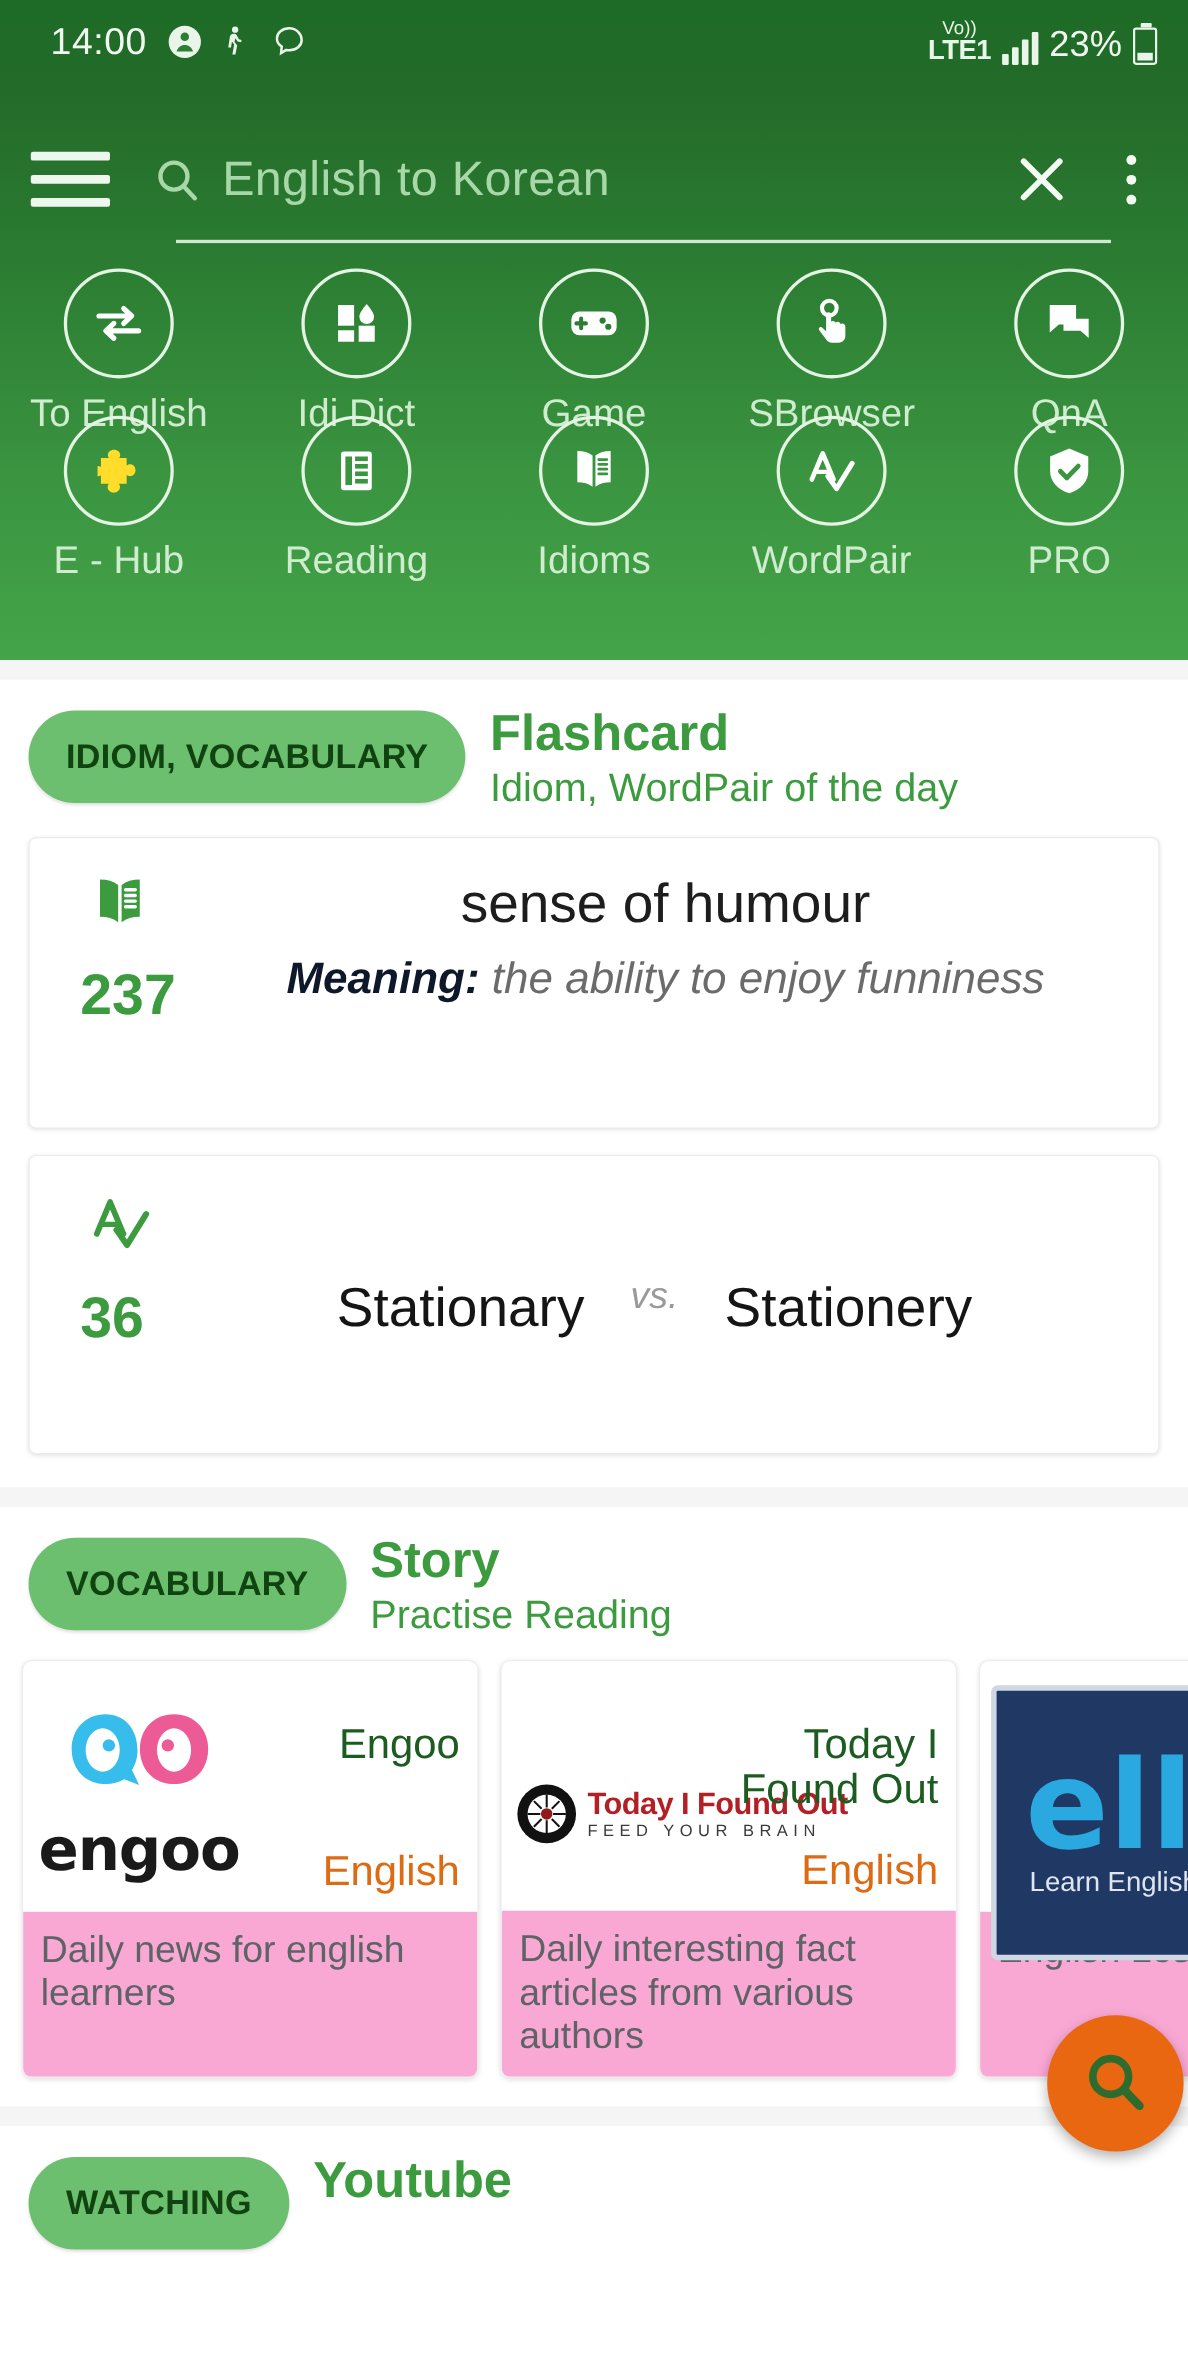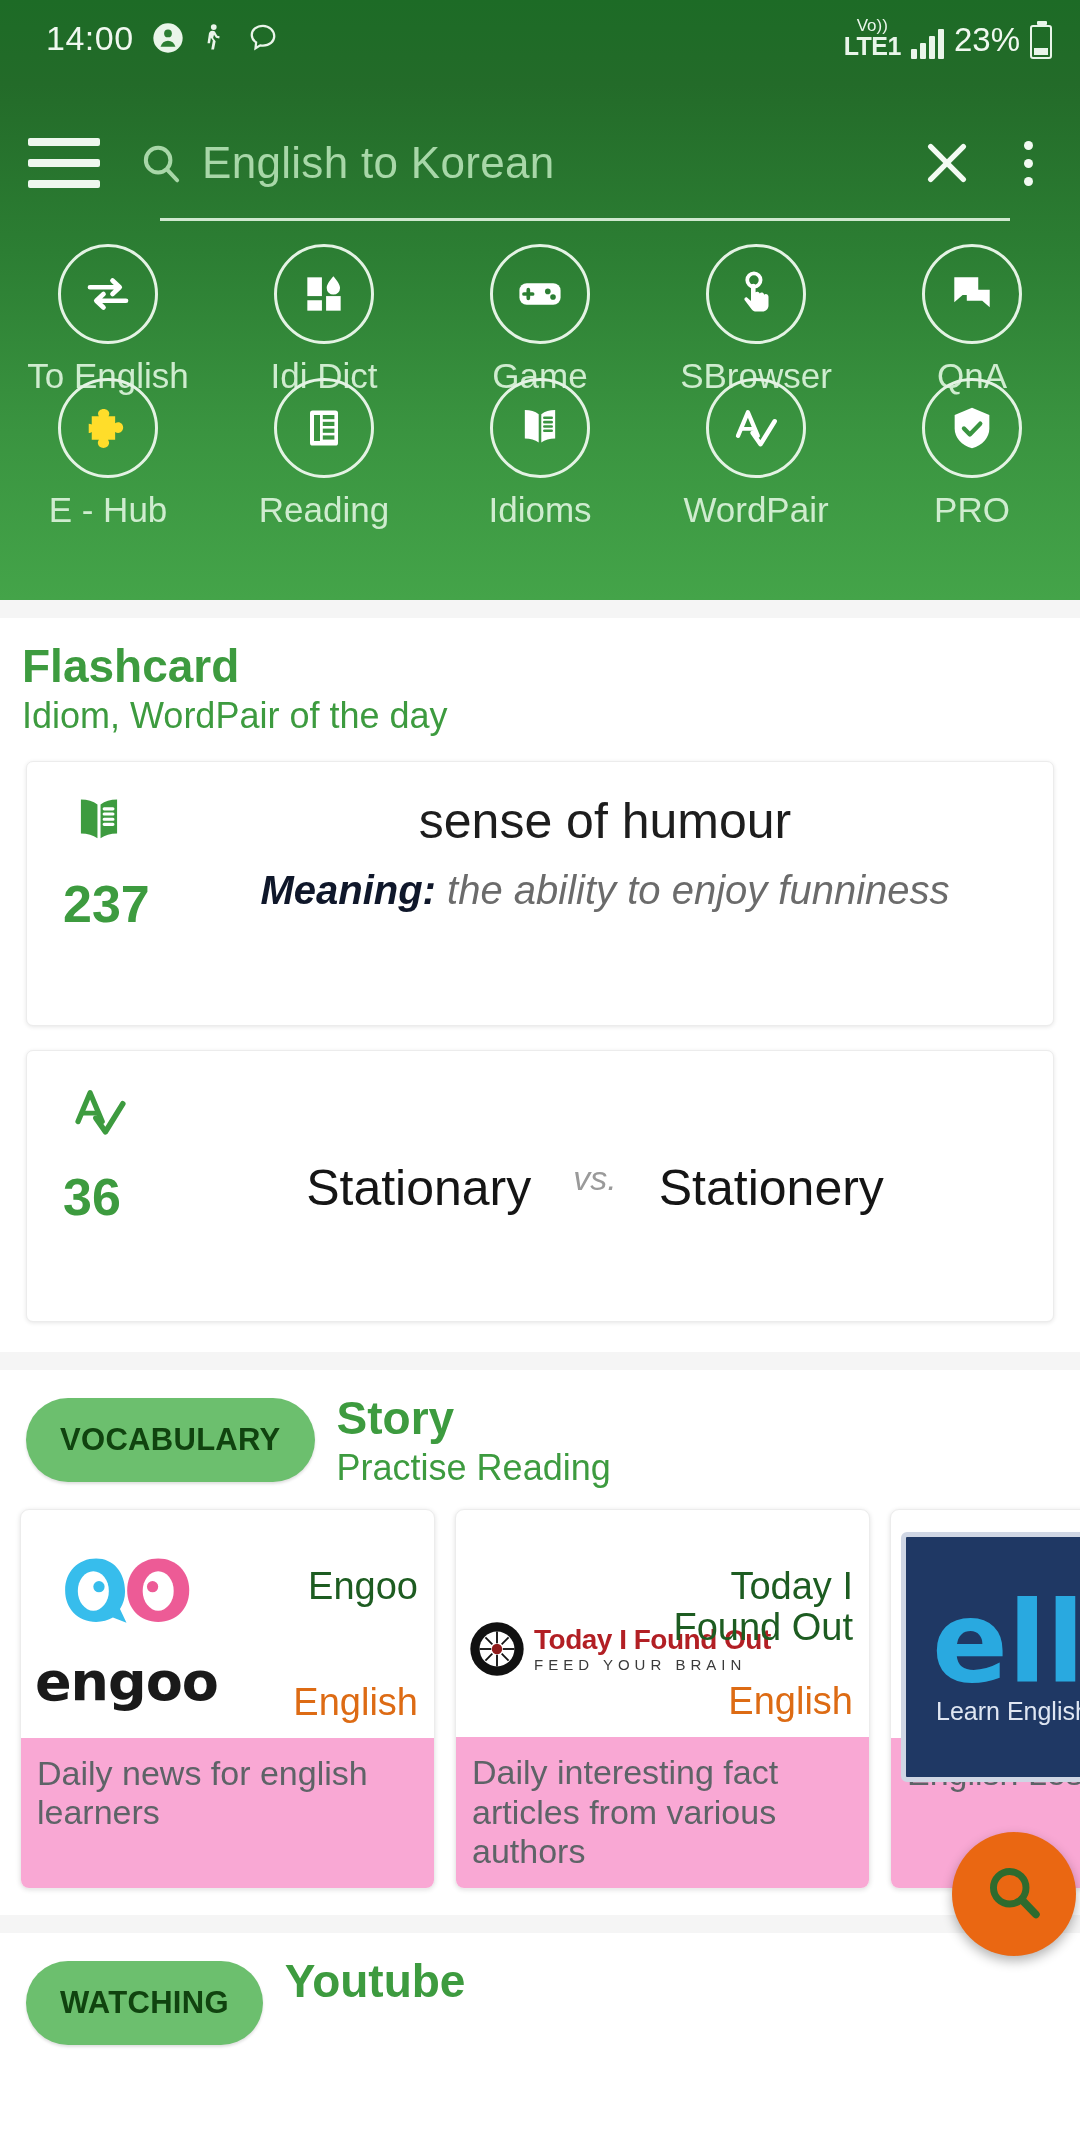--- a/index.html
+++ b/index.html
@@ -78,21 +78,21 @@
   .sectext { margin-left:22px; margin-top:-4px; }
   .sectitle { font-size:46px; font-weight:bold; color:#3d9b3f; line-height:1.06; }
   .secsub { font-size:36px; color:#3d9b3f; margin-top:4px; }
 
   .card {
     margin:24px 26px 0 26px; background:#fff; border:1px solid #ececec; border-radius:7px;
     box-shadow:0 1px 4px rgba(0,0,0,0.10); position:relative;
   }
   .card.idiom { height:265px; }
   .card.wordpair { height:272px; }
-  .card-left { position:absolute; left:36px; top:28px; width:110px; text-align:left; }
+  .card-left { position:absolute; left:46px; top:28px; width:110px; text-align:left; }
   .card-num { font-size:52px; font-weight:bold; color:#3d9b3f; margin-top:18px; }
   .idiom-body { padding:30px 40px 0 170px; text-align:center; }
   .idiom-title { font-size:50px; color:#1d1d1d; }
   .idiom-mean { font-size:40px; color:#6b6b6b; font-style:italic; margin-top:18px; }
   .idiom-mean b { color:#0f172a; font-weight:bold; }
   .wp-body { display:flex; align-items:flex-start; justify-content:center; gap:42px; padding:108px 40px 0 150px; }
   .wp-word { font-size:50px; color:#151515; }
   .wp-vs { font-size:34px; color:#9a9a9a; font-style:italic; }
 
   
@@ -323,20 +323,21 @@
       </div>
     </div>
   </div>
 
   <div class="content">
 
     <div class="gap"></div>
 
     <div class="sec">
       <div class="sechead">
+        <div class="chip">IDIOM, VOCABULARY</div>
         <div class="sectext">
           <div class="sectitle">Flashcard</div>
           <div class="secsub">Idiom, WordPair of the day</div>
         </div>
       </div>
 
       <div class="card idiom">
         <div class="card-left">
           <span>
             <svg viewBox="0 0 24 24" width="72" height="62">

